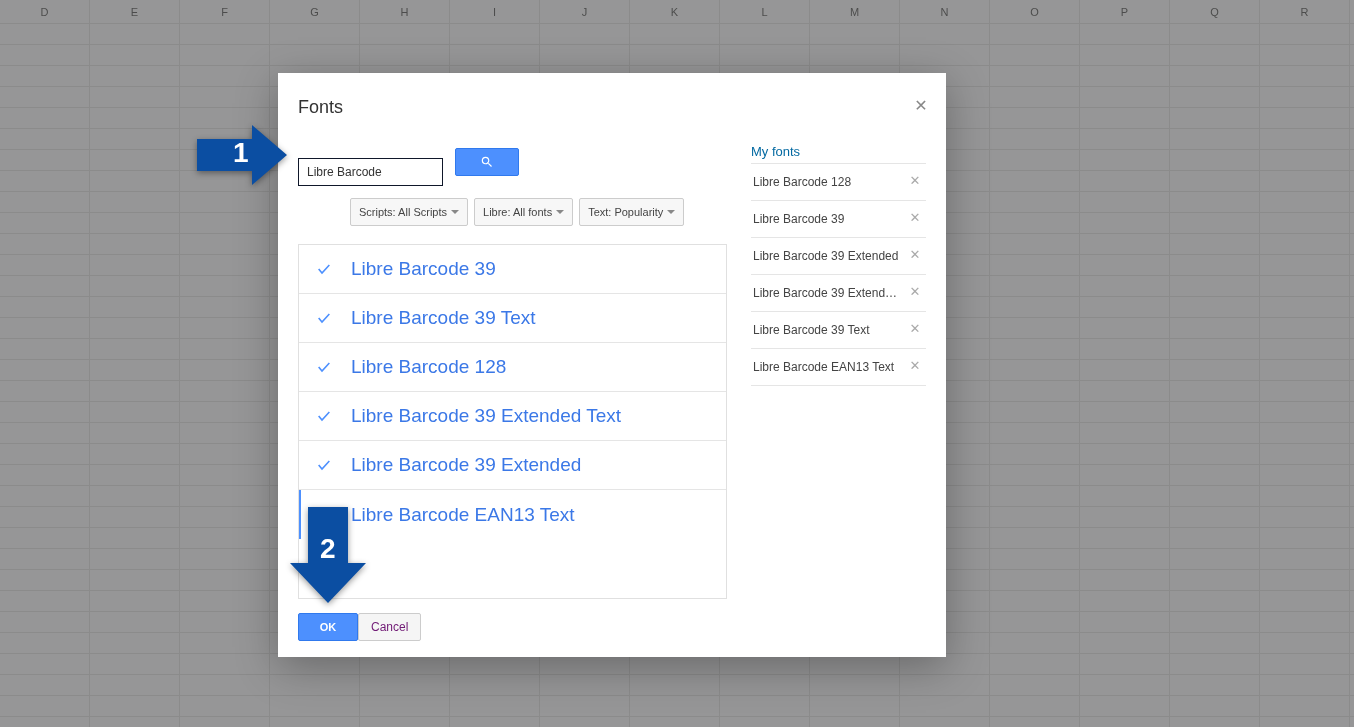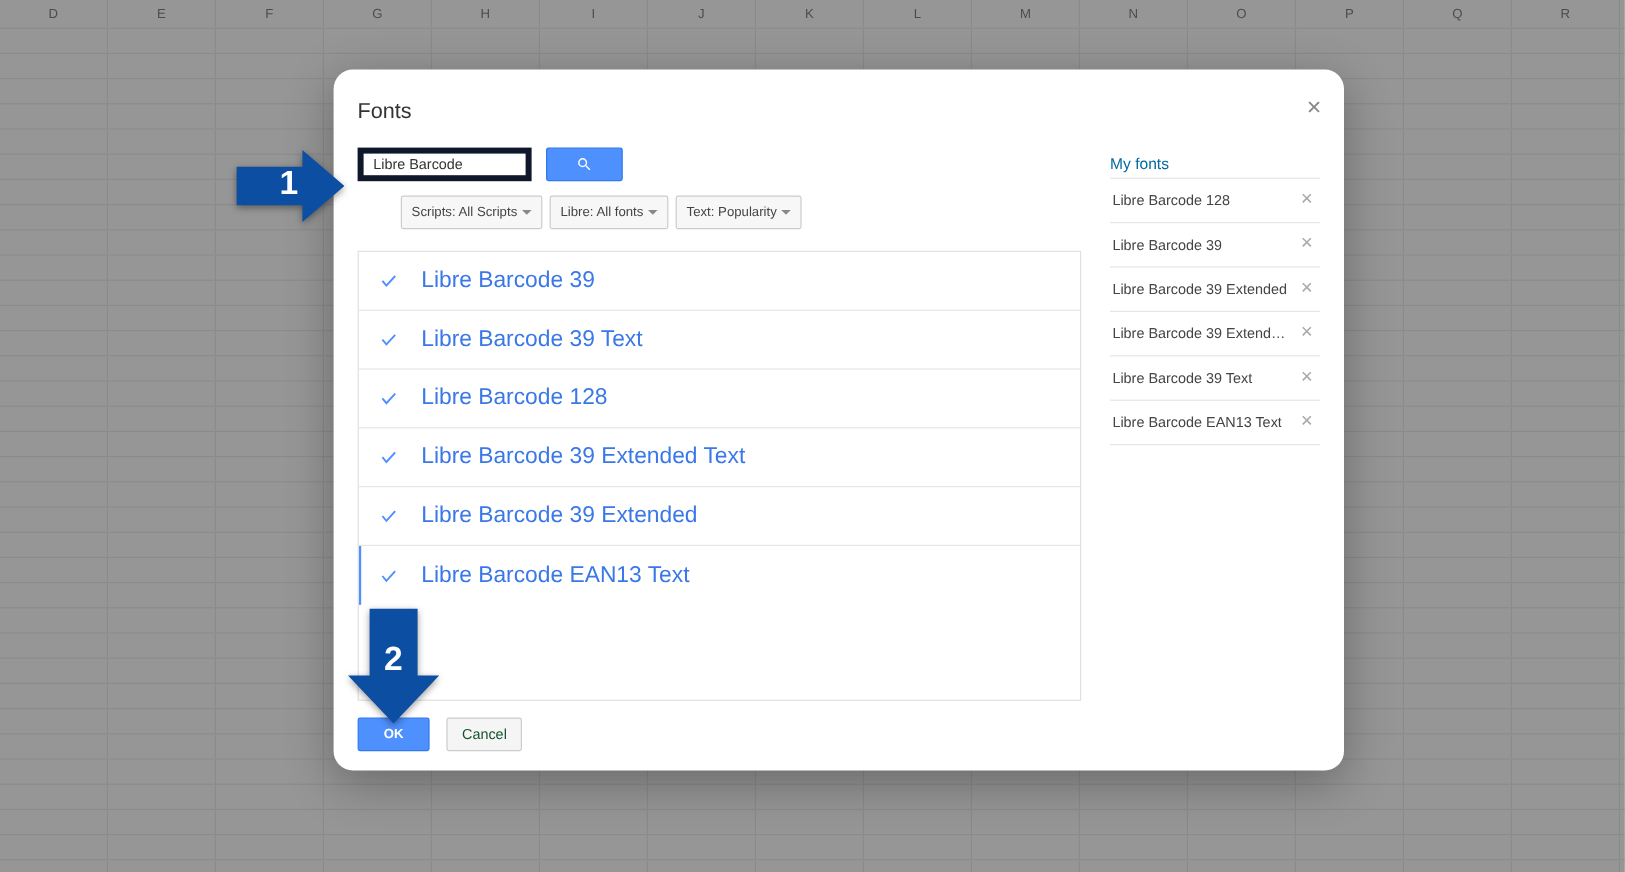--- a/index.html
+++ b/index.html
@@ -36,24 +36,24 @@
   }
 
   .dim-overlay {
     position: absolute; inset: 0;
     background: rgba(70,70,70,0.55);
   }
 
   
   .modal {
     position: absolute;
-    left: 278px; top: 58px;
-    width: 842px; height: 584px;
+    left: 278px; top: 73px;
+    width: 668px; height: 584px;
     background: #fff;
-    border-radius: 16px;
+    border-radius: 0;
     box-shadow: 0 10px 40px rgba(0,0,0,0.3);
     padding: 24px 20px 16px 20px;
     display: flex;
     flex-direction: column;
   }
   .modal-title {
     font-size: 18px; color: #333; font-weight: 400;
   }
   .modal-close {
     position: absolute; right: 14px; top: 22px;
@@ -75,36 +75,37 @@
     display: flex; flex-direction: column;
     min-width: 0;
   }
   .controls-row {
     display: flex; align-items: center; gap: 12px;
     margin-bottom: 18px;
     flex-wrap: wrap;
   }
   .search-input {
     width: 145px; height: 28px;
-    border: 5px solid #0f172a;
+    border: 1px solid #0f172a;
     padding: 0 8px;
     font-size: 12px;
     color: #333;
+    margin-top: 20px;
   }
   .search-btn {
     width: 64px; height: 28px;
     background: #4d90fe;
     border: 1px solid #3079ed;
     border-radius: 2px;
     display: flex; align-items: center; justify-content: center;
     cursor: pointer;
   }
   .search-btn svg { width: 14px; height: 14px; fill: #fff; }
 
-  .filter-group { display: flex; gap: 6px; margin-left: 36px; }
+  .filter-group { display: flex; gap: 6px; margin-left: 52px; }
   .filter-btn {
     height: 28px;
     border: 1px solid #ccc;
     background: #f7f7f7;
     border-radius: 2px;
     padding: 0 8px;
     font-size: 11px;
     color: #444;
     display: flex; align-items: center; gap: 4px;
     cursor: pointer;
@@ -172,36 +173,36 @@
   .myfont-remove {
     width: 14px; height: 14px;
     font-size: 13px; color: #aaa;
     text-align: center; line-height: 12px;
     cursor: pointer;
   }
 
   
   .modal-footer {
     margin-top: 14px;
-    display: flex; gap: 14px; align-items: center;
+    display: flex; align-items: center;
   }
   .btn-ok {
     width: 60px; height: 28px;
     background: #4d90fe;
     border: 1px solid #3079ed;
     border-radius: 2px;
     color: #fff; font-size: 11px; font-weight: bold;
     cursor: pointer;
   }
   .btn-cancel {
     height: 28px; padding: 0 12px;
     background: #f5f5f5;
     border: 1px solid #ccc;
     border-radius: 2px;
-    color: #14532d; font-size: 12px;
+    color: #701a75; font-size: 12px;
     cursor: pointer;
   }
 
   
   .callout {
     position: absolute;
     filter: drop-shadow(0 2px 3px rgba(0,0,0,0.4));
   }
   .callout .num {
     position: absolute;

